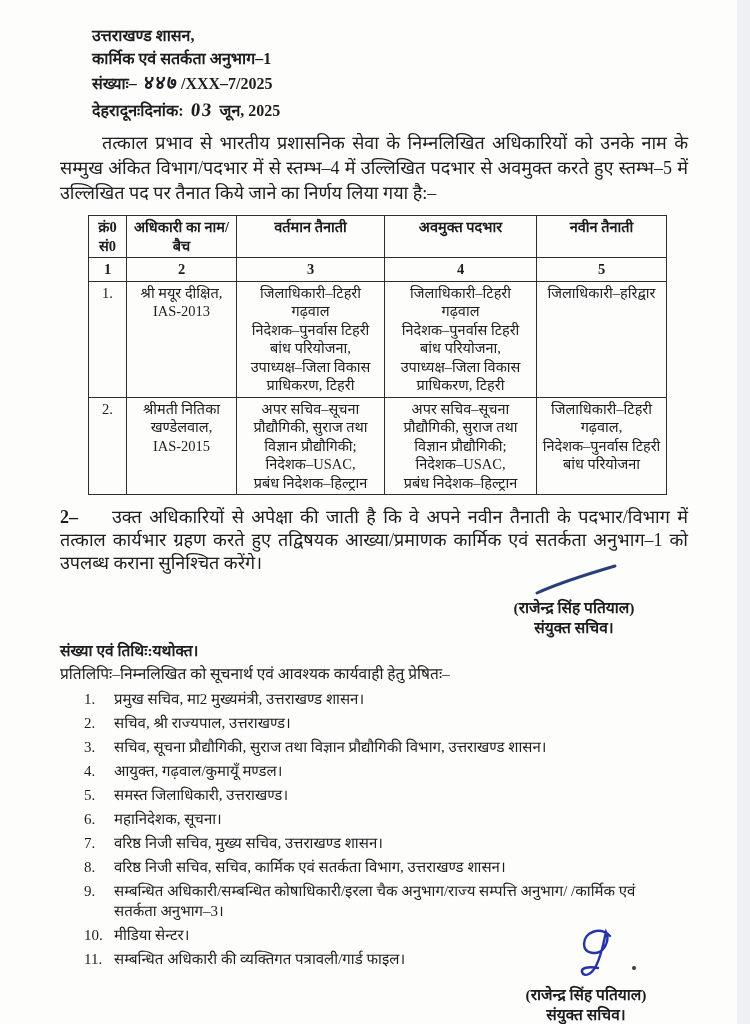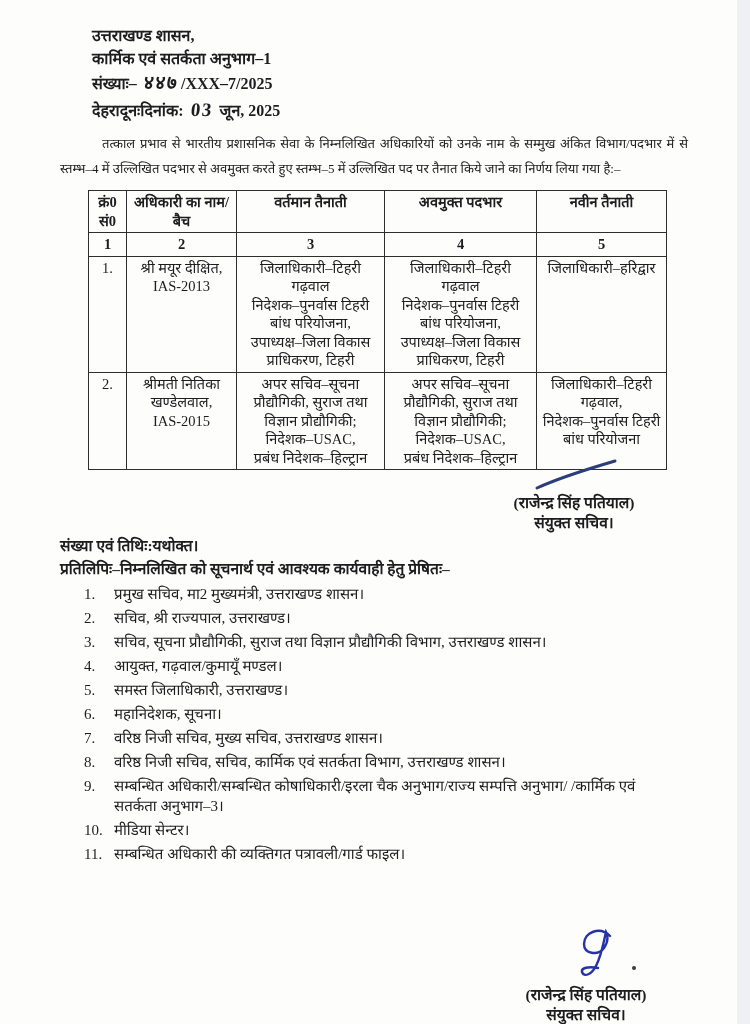--- a/index.html
+++ b/index.html
@@ -29,21 +29,21 @@
   }
   .subject {
     text-align:center; margin-left:28px; margin-top:7px;
     font-size:16px; font-weight:bold; text-decoration:underline;
     line-height:22px;
   }
 
   
   .para {
     margin-top:7px;
-    font-size:13px; line-height:25px; text-align:justify;
+    font-size:18px; line-height:25px; text-align:justify;
   }
   .para.indent { text-indent:42px; }
   .para2 { margin-top:11px; line-height:23px; }
   .para2 .pnum { display:inline-block; min-width:52px; font-weight:bold; }
 
   
   table.order {
     border-collapse:collapse; margin:9px 0 0 28px;
     table-layout:fixed; width:578px;
     font-size:14.5px; line-height:18.5px;
@@ -62,21 +62,21 @@
   
   .sig-block {
     width:200px; margin:-14px 14px 0 auto;
     text-align:center; position:relative;
   }
   .sig-block .sig-name { font-size:15.5px; font-weight:bold; line-height:21px; }
   .sig-block .sig-title { font-size:15.5px; font-weight:bold; line-height:20px; }
   .sig-stroke { display:block; margin:0 auto; }
 
   .ref-line { margin-top:3px; font-size:15.5px; font-weight:bold; line-height:20px; }
-  .copy-head { margin-top:2px; font-size:15.5px; font-weight:bold; line-height:22px; }
+  .copy-head { margin-top:2px; font-size:15.5px; font-weight:normal; line-height:22px; }
 
   
   .copies { margin-top:5px; width:610px; }
   .copy-item { display:flex; margin:0 0 4.5px 24px; font-size:15px; line-height:19.5px; }
   .copy-num { flex:0 0 30px; }
   .copy-text { flex:1; text-align:left; }
 
   .sig-bottom {
     position:absolute; top:928px; right:64px; width:200px; text-align:center;
   }
@@ -162,20 +162,21 @@
 निदेशक–USAC,
 प्रबंध निदेशक–हिल्ट्रान</td>
       <td class="multi">जिलाधिकारी–टिहरी
 गढ़वाल,
 निदेशक–पुनर्वास टिहरी
 बांध परियोजना</td>
     </tr>
   </tbody>
     </table>
 
+  <div class="para para2"><span class="pnum">2–</span><span>उक्त अधिकारियों से अपेक्षा की जाती है कि वे अपने नवीन तैनाती के पदभार/विभाग में तत्काल कार्यभार ग्रहण करते हुए तद्विषयक आख्या/प्रमाणक कार्मिक एवं सतर्कता अनुभाग–1 को उपलब्ध कराना सुनिश्चित करेंगे।</span></div>
 
   <div class="sig-block">
     <svg class="sig-stroke" width="110" height="36" viewBox="0 0 110 36">
       <path d="M18 32 C40 22, 72 12, 96 5" stroke="#2c3e7a" stroke-width="3" fill="none" stroke-linecap="round"></path>
     </svg>
     <div class="sig-name">(राजेन्द्र सिंह पतियाल)</div>
     <div class="sig-title">संयुक्त सचिव।</div>
   </div>
 
   <div class="ref-line">संख्या एवं तिथिः:यथोक्त।</div>

